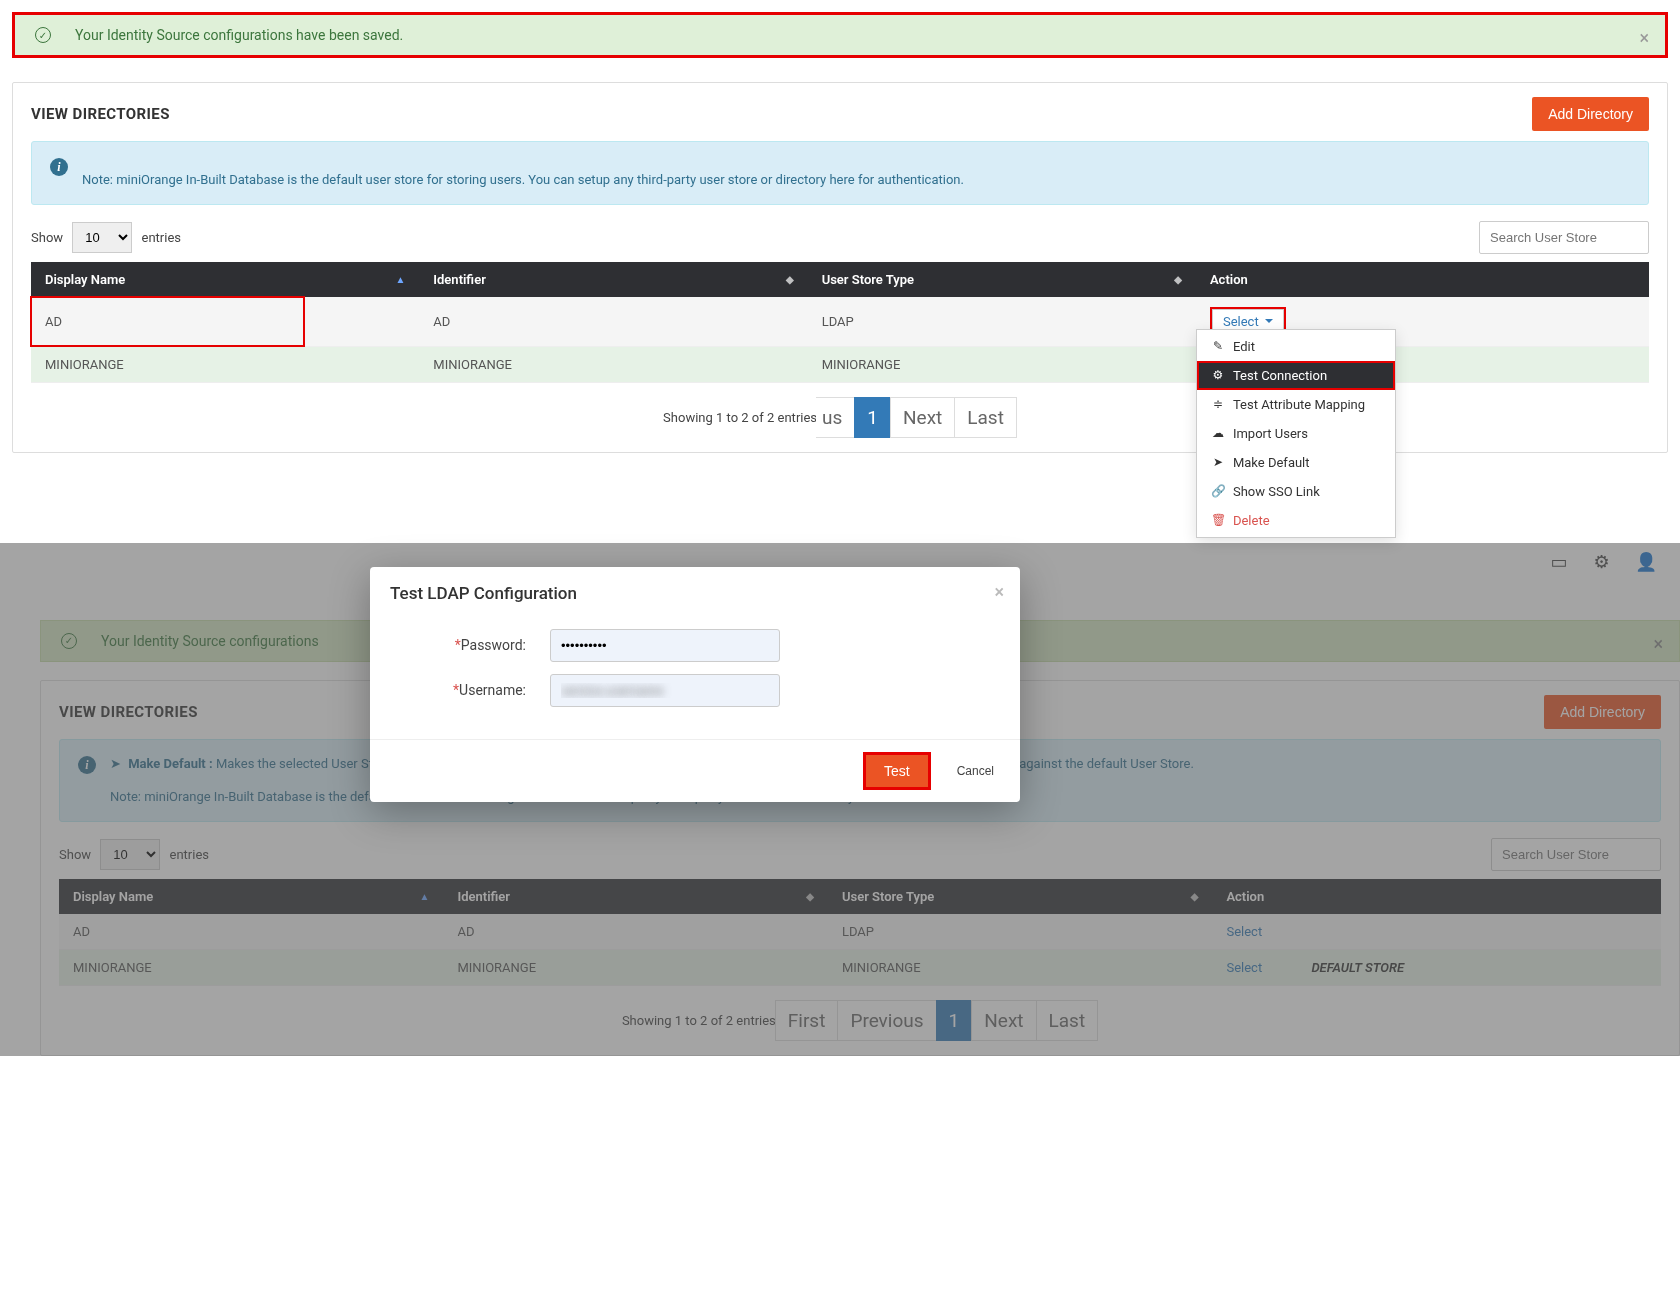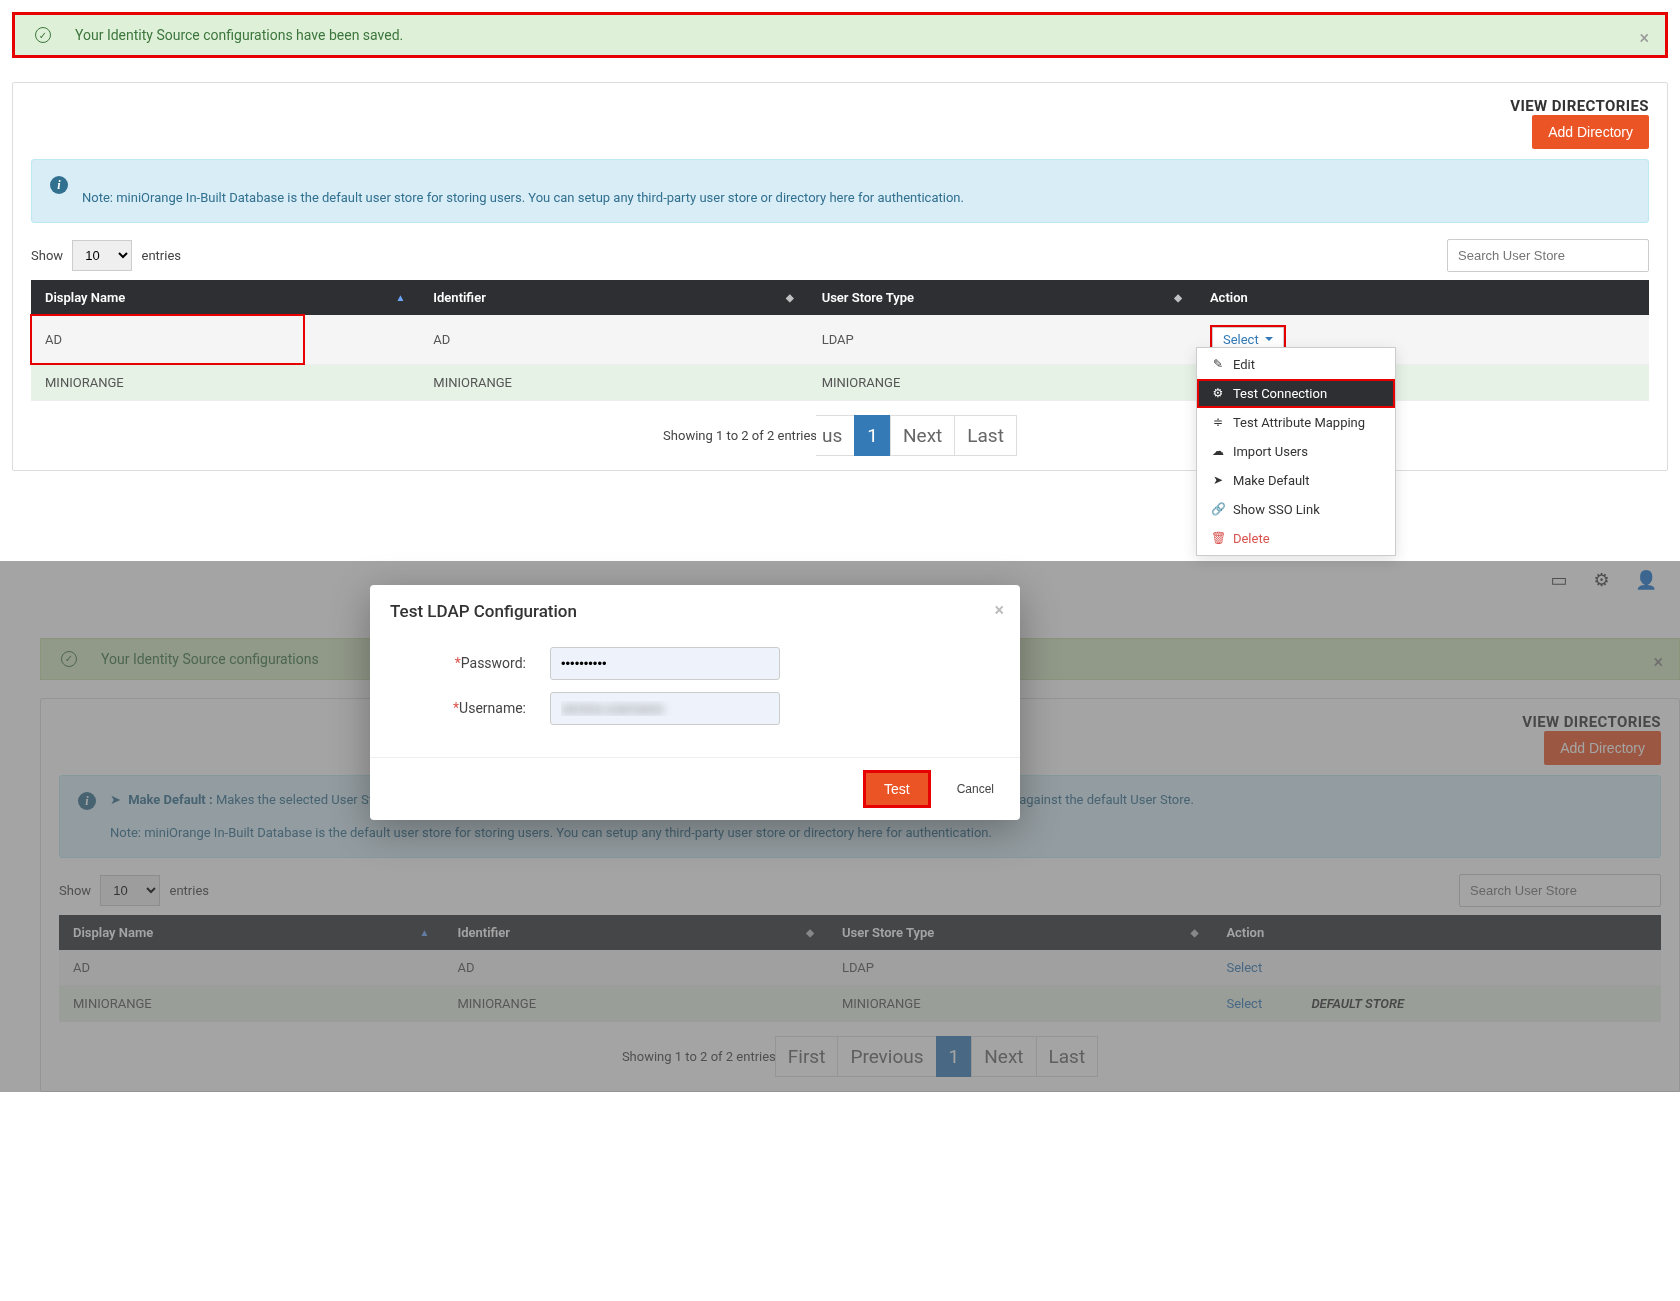--- a/index.html
+++ b/index.html
@@ -40,23 +40,22 @@
   
   .panel {
     border: 1px solid #ddd;
     border-radius: 2px;
     margin: 0 12px 20px 12px;
     background: #fff;
   }
   .panel-header {
     display: flex;
     justify-content: space-between;
-    align-items: flex-end;
+    align-items: center;
     padding: 14px 18px 10px 18px;
-    flex-direction: column;
   }
   .panel-header h3 {
     margin: 0;
     font-size: 15px;
     font-weight: 700;
     letter-spacing: 0.4px;
   }
   .btn-orange {
     background: #eb5424;
     color: #fff;
@@ -106,21 +105,21 @@
     border: 1px solid #ccc;
     padding: 6px 8px;
     font-size: 13px;
     margin: 0 6px;
     width: 60px;
   }
   .tbl-controls input[type=text] {
     border: 1px solid #ccc;
     padding: 8px 10px;
     font-size: 13px;
-    width: 202px;
+    width: 170px;
     border-radius: 2px;
   }
 
   
   table.data {
     width: 100%;
     border-collapse: collapse;
     font-size: 13px;
   }
   table.data thead th {

